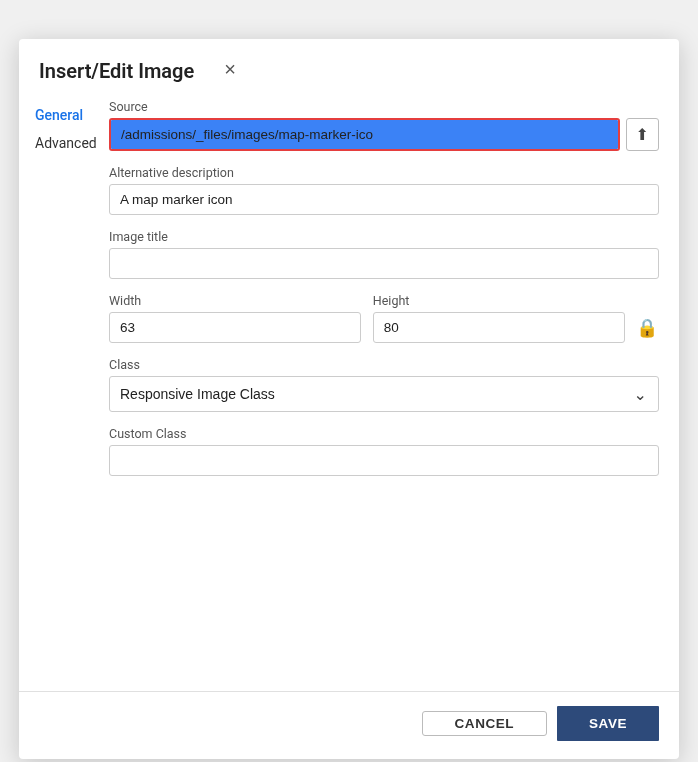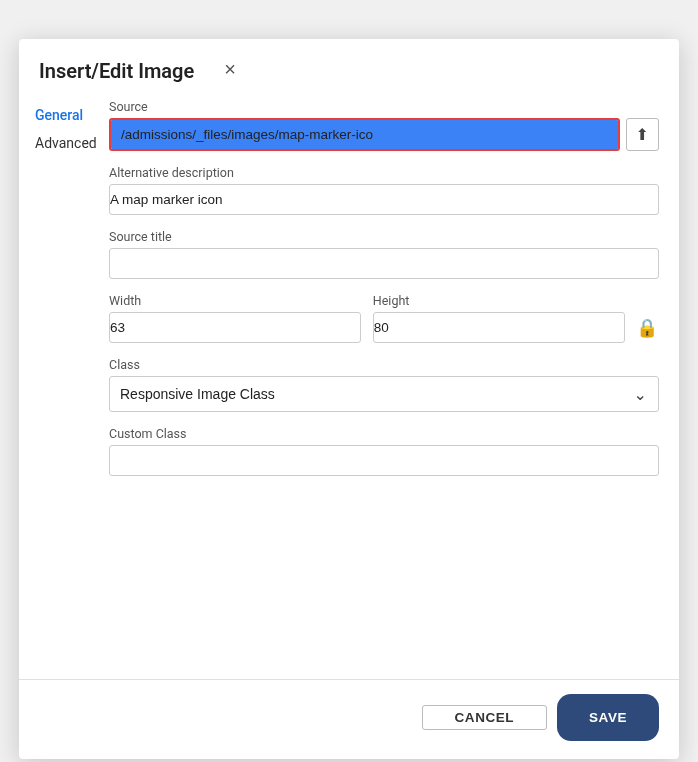--- a/index.html
+++ b/index.html
@@ -116,21 +116,21 @@
       cursor: pointer;
       color: #444;
       font-size: 16px;
       display: flex;
       align-items: center;
     }
     .text-input {
       width: 100%;
       border: 1.5px solid #ccc;
       border-radius: 3px;
-      padding: 7px 0;
+      padding: 7px 10px;
       font-size: 13.5px;
       color: #222;
       outline: none;
       background: #fff;
     }
     .dim-row {
       display: flex;
       gap: 12px;
       align-items: center;
     }
@@ -182,22 +182,22 @@
       padding: 4px 32px;
       font-size: 13.5px;
       font-weight: 600;
       color: #333;
       cursor: pointer;
       letter-spacing: 0.04em;
     }
     .btn-save {
       background: #2d4a7a;
       border: none;
-      border-radius: 14px;
-      padding: 16px 32px;
+      border-radius: 1px;
+      padding: 10px 32px;
       font-size: 13.5px;
       font-weight: 600;
       color: #fff;
       cursor: pointer;
       letter-spacing: 0.04em;
     }
   </style>
 </head>
 <body>
 
@@ -232,21 +232,21 @@
           </button>
         </div>
       </div>
 
       <div class="field-group">
         <label class="field-label">Alternative description</label>
         <input type="text" class="text-input" value="A map marker icon" style="">
       </div>
 
       <div class="field-group">
-        <label class="field-label">Source title</label>
+        <label class="field-label">Image title</label>
         <input type="text" class="text-input" style="">
       </div>
 
       <div class="field-group">
         <div class="dim-row">
           <div class="dim-group">
             <label class="field-label">Width</label>
             <input type="text" class="text-input" value="63" style="">
           </div>
           <div class="dim-group">

